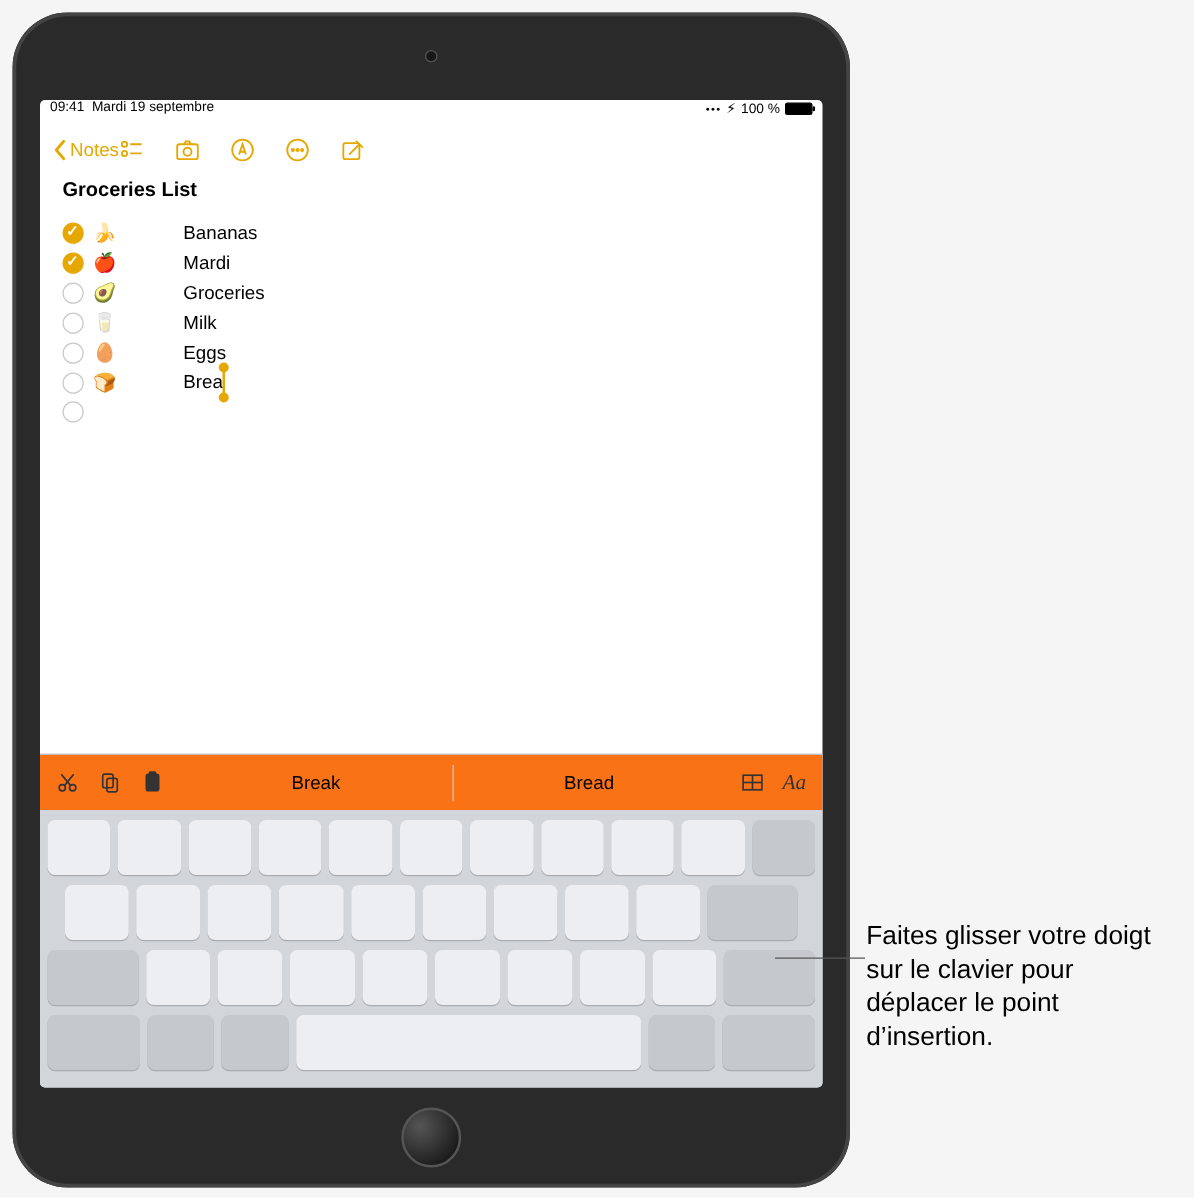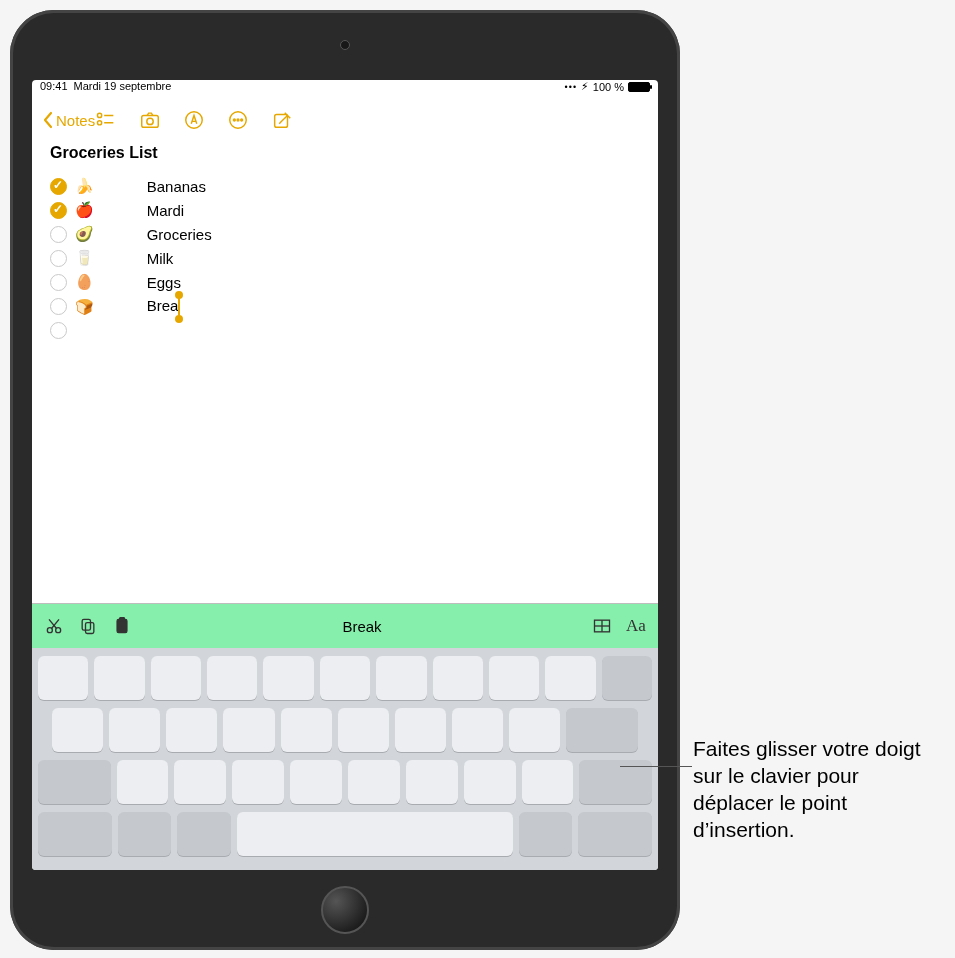--- a/index.html
+++ b/index.html
@@ -120,36 +120,36 @@
   .item-emoji { font-size:15px; }
   .item-text { position: relative; margin-left: 45px; }
   .kb-area {
     background: #d2d5da;
     border-top: 1px solid #bdbdbd;
   }
   .predictive {
     height: 44px;
     display: flex;
     align-items: center;
-    background: #86efac;
+    background: #f97316;
   }
   .pred-left, .pred-right {
     display:flex; gap:14px; padding:0 12px;
     align-items:center;
   }
   .pred-suggestions {
     flex:1; display:flex; justify-content:center;
   }
   .pred-word {
     flex:1; text-align:center; font-size:15px;
     padding: 6px 0;
     border-left:1px solid #c5c8cc;
   }
   .pred-word:first-child { border-left:none;}
-  .pred-icon { width:20px; height:20px; }
+  .pred-icon { width:20px; height:20px;font-style:italic; }
   .keyboard {
     padding: 8px 6px 6px 6px;
     background: rgba(210,213,218,0.82);
   }
   .kb-row {
     display:flex;
     gap:6px;
     margin-bottom:8px;
     justify-content:center;
   }
@@ -306,20 +306,21 @@
           </span>
           <span class="pred-icon">
             <svg viewBox="0 0 24 24" stroke="#333" fill="#333" stroke-width="1.4">
                 <rect x="6" y="4" width="12" height="16" rx="2" fill="#333"></rect>
                 <rect x="9" y="2" width="6" height="4" rx="1" fill="#333"></rect>
               </svg>
           </span>
         </div>
         <div class="pred-suggestions">
           <div class="pred-word">Break</div>
+          <div class="pred-word">Bread</div>
         </div>
         <div class="pred-right">
           <span class="pred-icon">
             <svg viewBox="0 0 24 24" stroke="#333" fill="none" stroke-width="1.6">
                 <rect x="3" y="5" width="18" height="14"></rect>
                 <line x1="3" y1="12" x2="21" y2="12"></line>
                 <line x1="12" y1="5" x2="12" y2="19"></line>
               </svg>
           </span>
           <span class="pred-icon" style="font-family:serif;font-size:17px;color:#333;">Aa</span>

